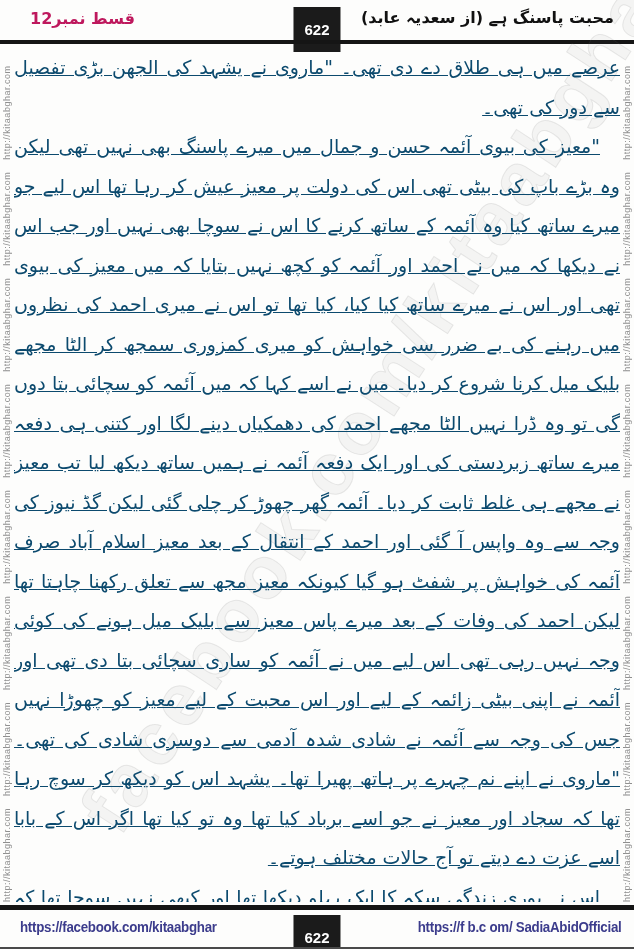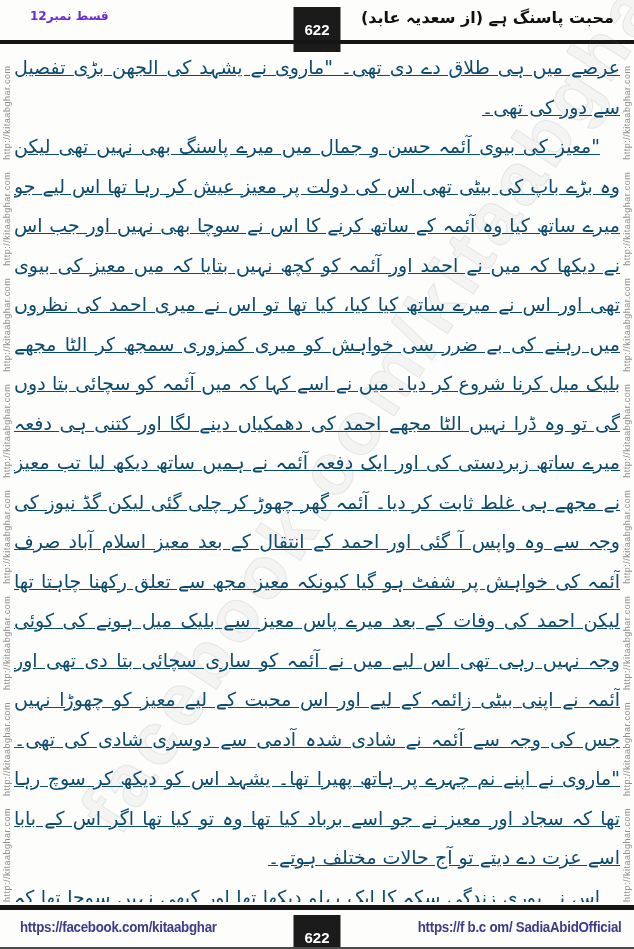--- a/index.html
+++ b/index.html
@@ -17,21 +17,21 @@
 
   
   .header { position: relative; height: 40px; }
   .header-title {
     position: absolute; right: 20px; top: 8px;
     font-size: 16px; font-weight: bold; color: #111;
     direction: rtl;
   }
   .header-episode {
     position: absolute; left: 30px; top: 9px;
-    font-size: 12px; font-weight: bold; color: #6d28d9;
+    font-size: 16px; font-weight: bold; color: #be185d;
     direction: rtl;
   }
   .page-badge {
     background: #1b1b1b; color: #ffffff;
     font-family: "Liberation Sans", sans-serif;
     font-weight: bold; font-size: 15px;
     padding: 14px 11px; display: inline-block;
   }
   .header .page-badge {
     position: absolute; left: 50%; top: 7px; transform: translateX(-50%);

